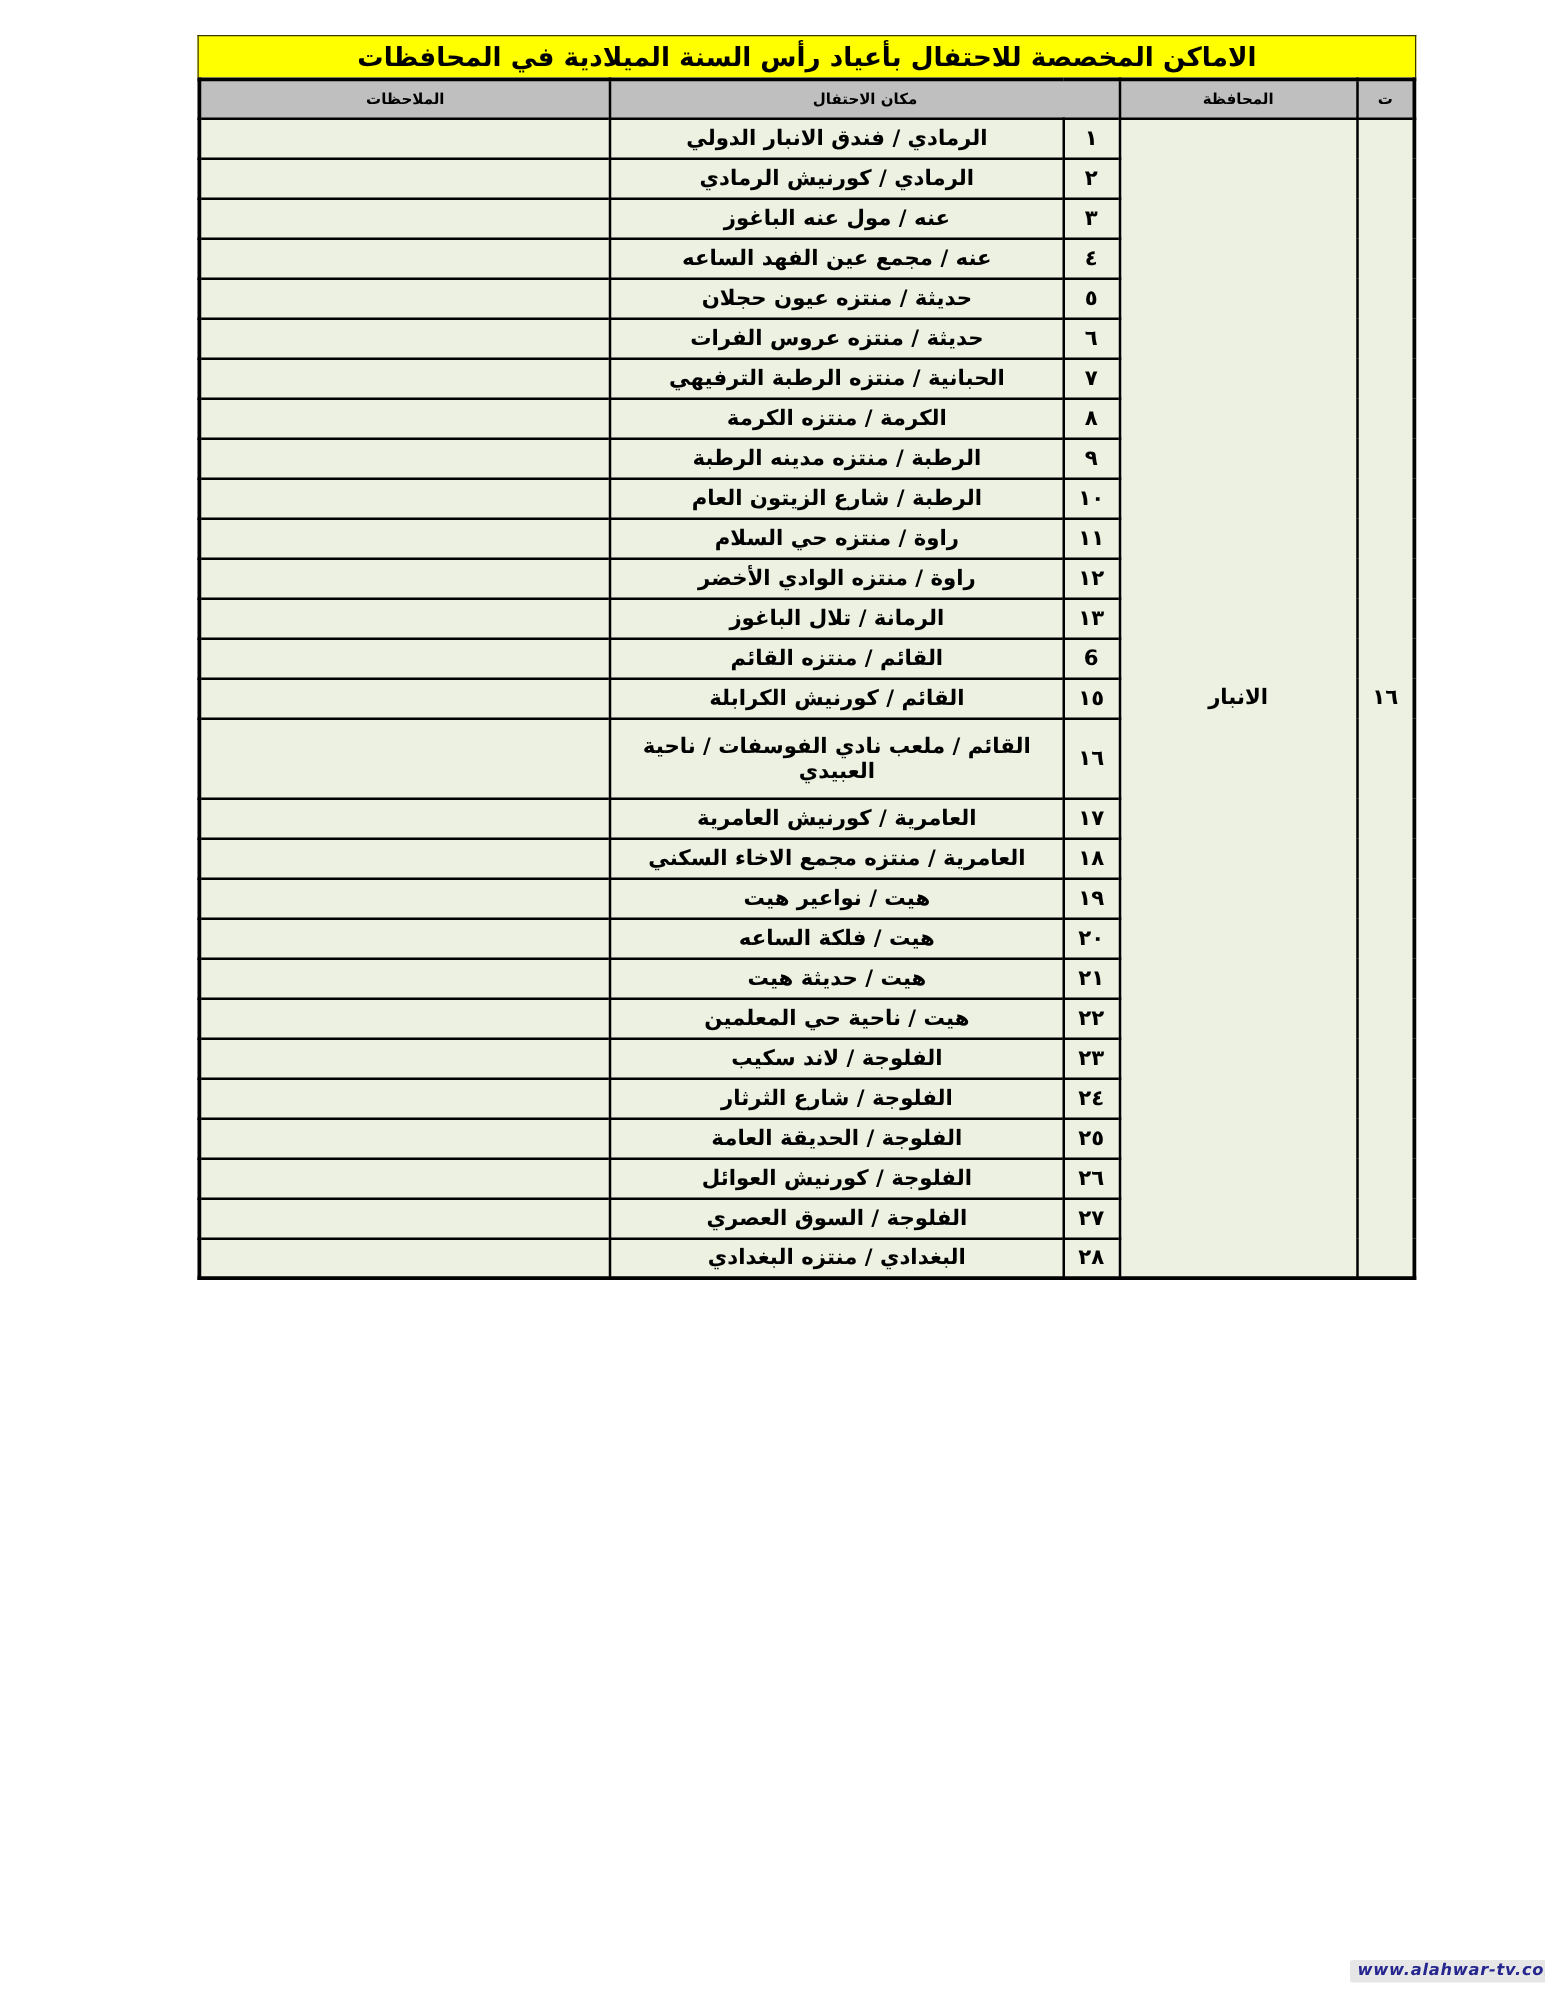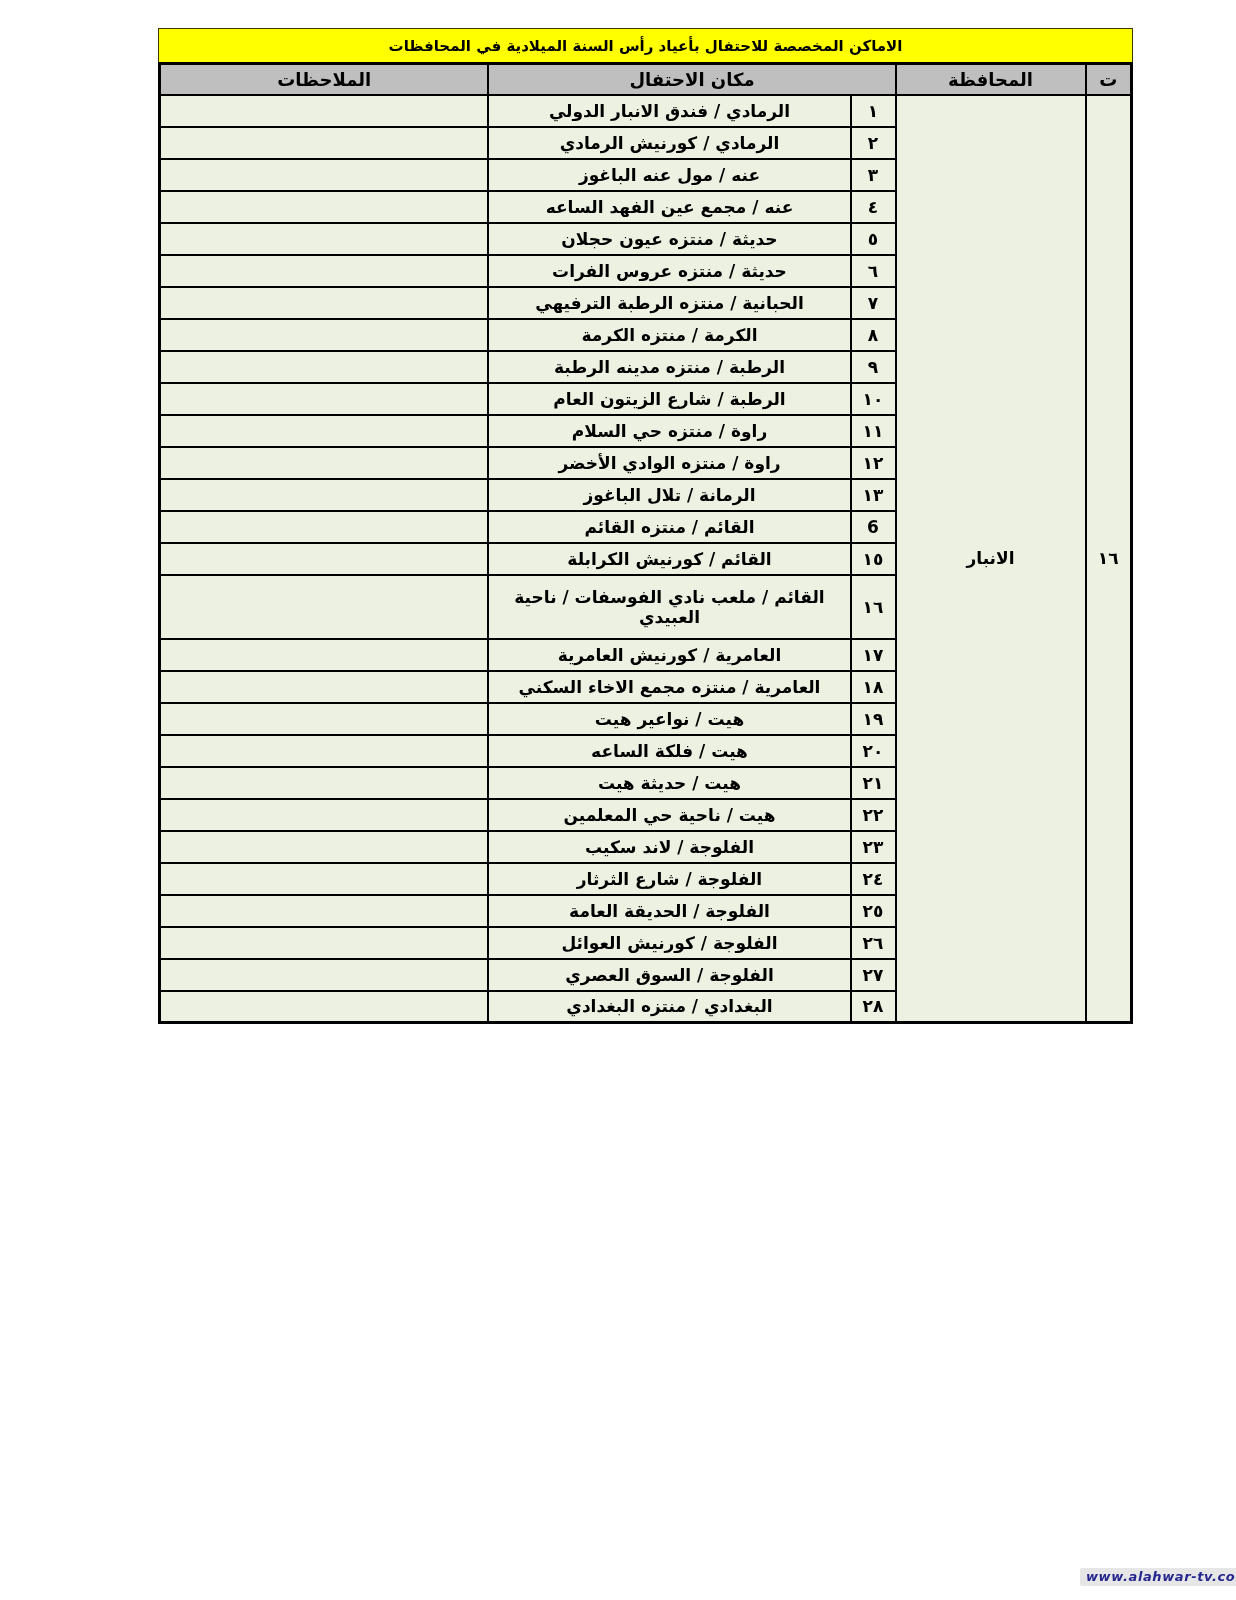--- a/index.html
+++ b/index.html
@@ -23,36 +23,36 @@
     position:absolute;
     left:158px;top:28px;width:975px;
     direction:rtl;
   }
   .title-bar{
     background:var(--title-bg);
     border:1px solid #3a3a00;
     border-bottom:none;
     height:34px;
     display:flex;align-items:center;justify-content:center;
-    font-size:15px;font-weight:bold;color:#000;
+    font-size:21px;font-weight:bold;color:#000;
     text-align:center;
   }
   table.places{
     width:100%;
     border-collapse:collapse;
     table-layout:fixed;
     direction:rtl;
     background:var(--cell-bg);
     border:3px solid var(--border);
   }
   table.places th{
     background:var(--header-bg);
     border:2px solid var(--border);
     height:31px;
-    font-size:18px;font-weight:bold;color:#000;
+    font-size:12px;font-weight:bold;color:#000;
     text-align:center;
   }
   table.places td{
     border:2px solid var(--border);
     background:var(--cell-bg);
     font-size:17px;font-weight:bold;color:#000;
     text-align:center;vertical-align:middle;
     padding:0 4px;
     overflow:hidden;
   }

